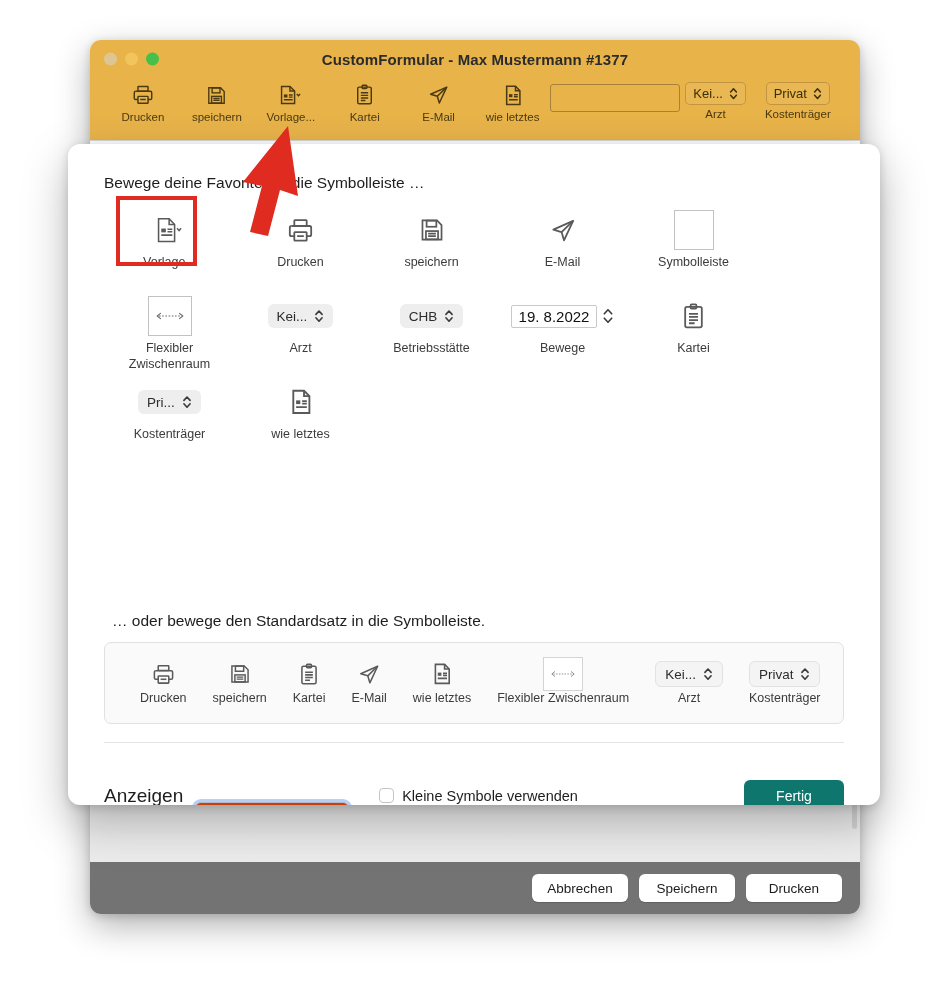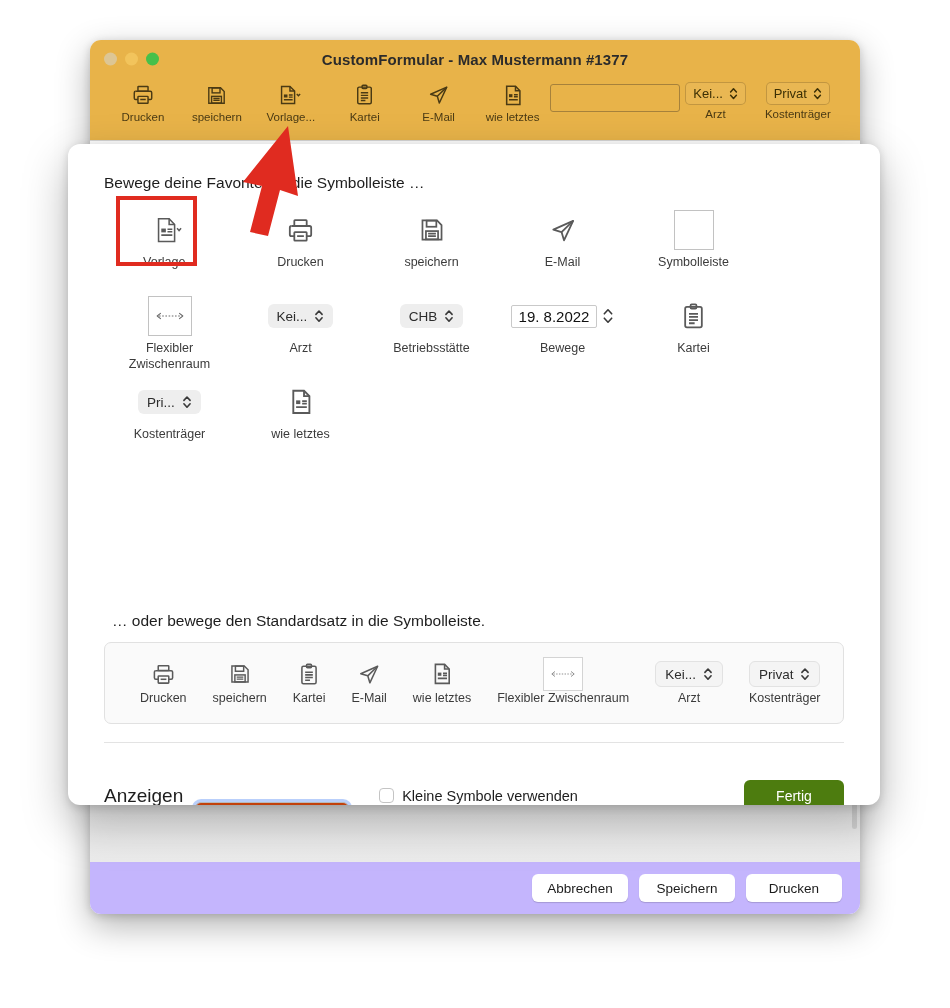--- a/index.html
+++ b/index.html
@@ -148,21 +148,21 @@
     left: 1px; right: 1px;
     top: 0; height: 96%;
     border-radius: 4px;
     background: rgba(0,0,0,0.10);
   }
 
   .doc-footer {
     position: absolute;
     left: 0; right: 0; bottom: 0;
     height: 52px;
-    background: #c4b5fd;
+    background: #737373;
     display: flex;
     align-items: center;
     justify-content: flex-end;
     gap: 11px;
     padding-right: 18px;
     box-sizing: border-box;
   }
   .footer-btn {
     min-width: 96px;
     height: 28px;
@@ -394,21 +394,21 @@
     font-size: 14.5px;
     color: #1d1d1d;
     white-space: nowrap;
   }
   .done-btn {
     margin-left: auto;
     min-width: 100px;
     height: 32px;
     border: none;
     border-radius: 6px;
-    background: #4d7c0f;
+    background: #0f766e;
     color: #ffffff;
     font-size: 14px;
     font-family: "Liberation Sans", sans-serif;
     cursor: default;
   }
 
   
   .arrow-annot {
     position: absolute;
     left: 0; top: 0;

